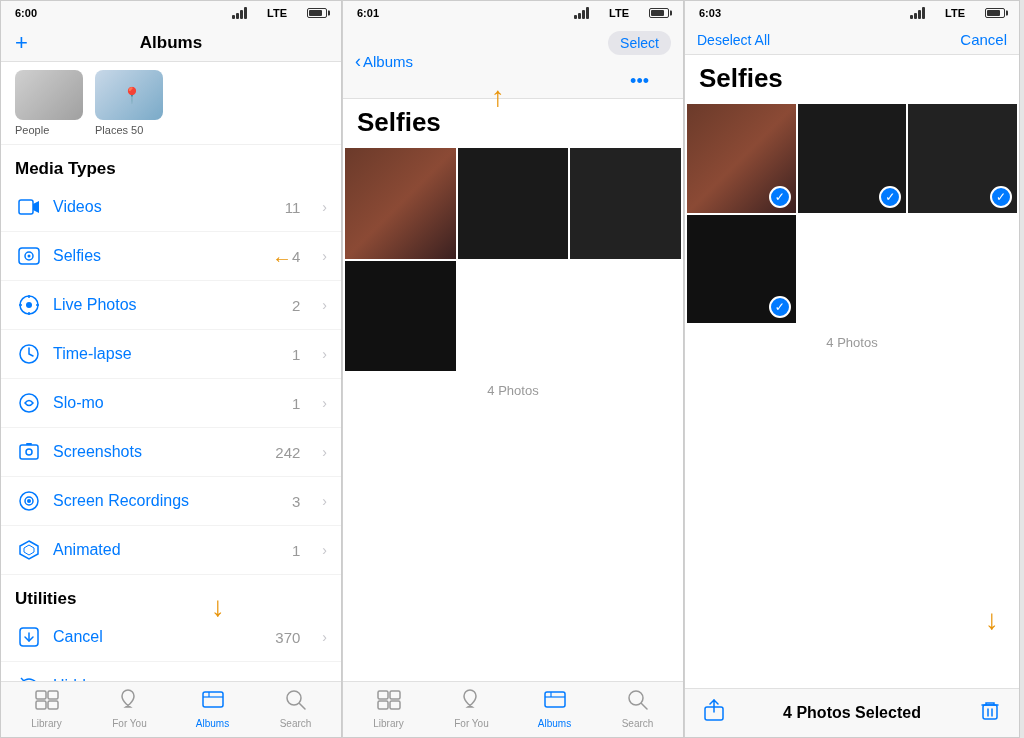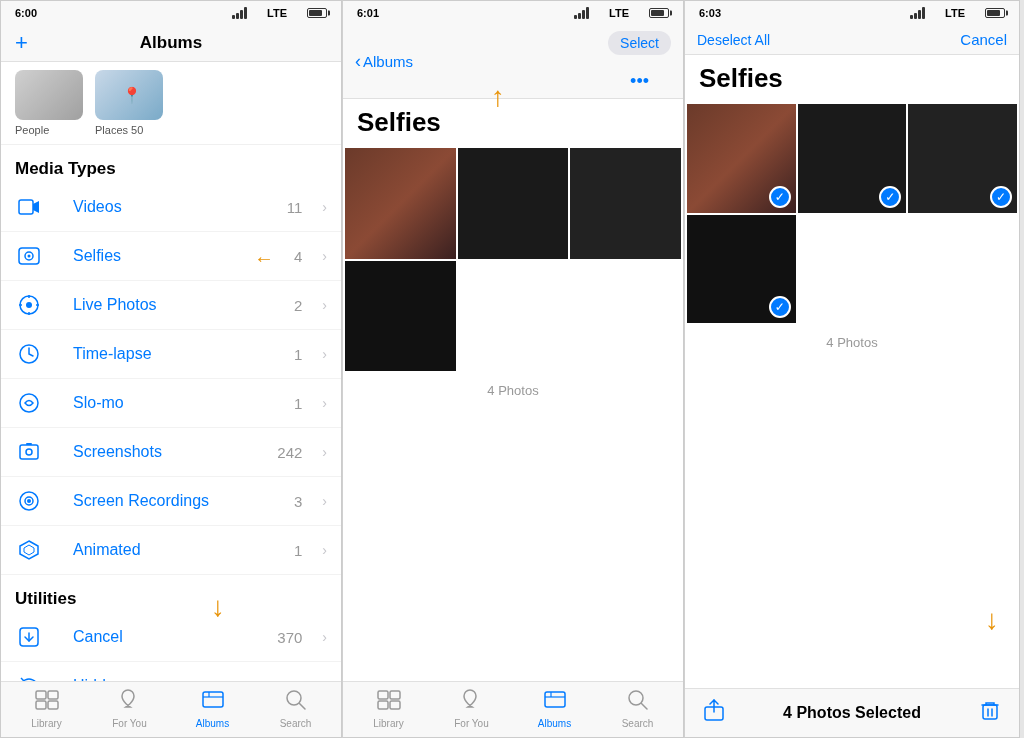--- a/index.html
+++ b/index.html
@@ -142,21 +142,20 @@
     }
 
     
     .media-list { padding: 0; }
     .media-item {
       display: flex;
       align-items: center;
       padding: 10px 14px;
       border-bottom: 1px solid #f2f2f2;
       cursor: pointer;
-      gap: 20px;
     }
     .media-icon {
       width: 28px;
       height: 28px;
       margin-right: 10px;
       display: flex;
       align-items: center;
       justify-content: center;
       font-size: 20px;
       color: #007AFF;
@@ -166,21 +165,21 @@
       flex: 1;
       font-size: 16px;
       color: #007AFF;
     }
     .media-name.selfies-highlighted {
       color: #007AFF;
     }
     .media-count {
       color: #999;
       font-size: 15px;
-      margin-right: 0;
+      margin-right: 22px;
     }
     .media-chevron {
       color: #c7c7cc;
       font-size: 14px;
     }
     .arrow-indicator {
       color: #E8940A;
       font-size: 20px;
       margin-left: 6px;
     }

